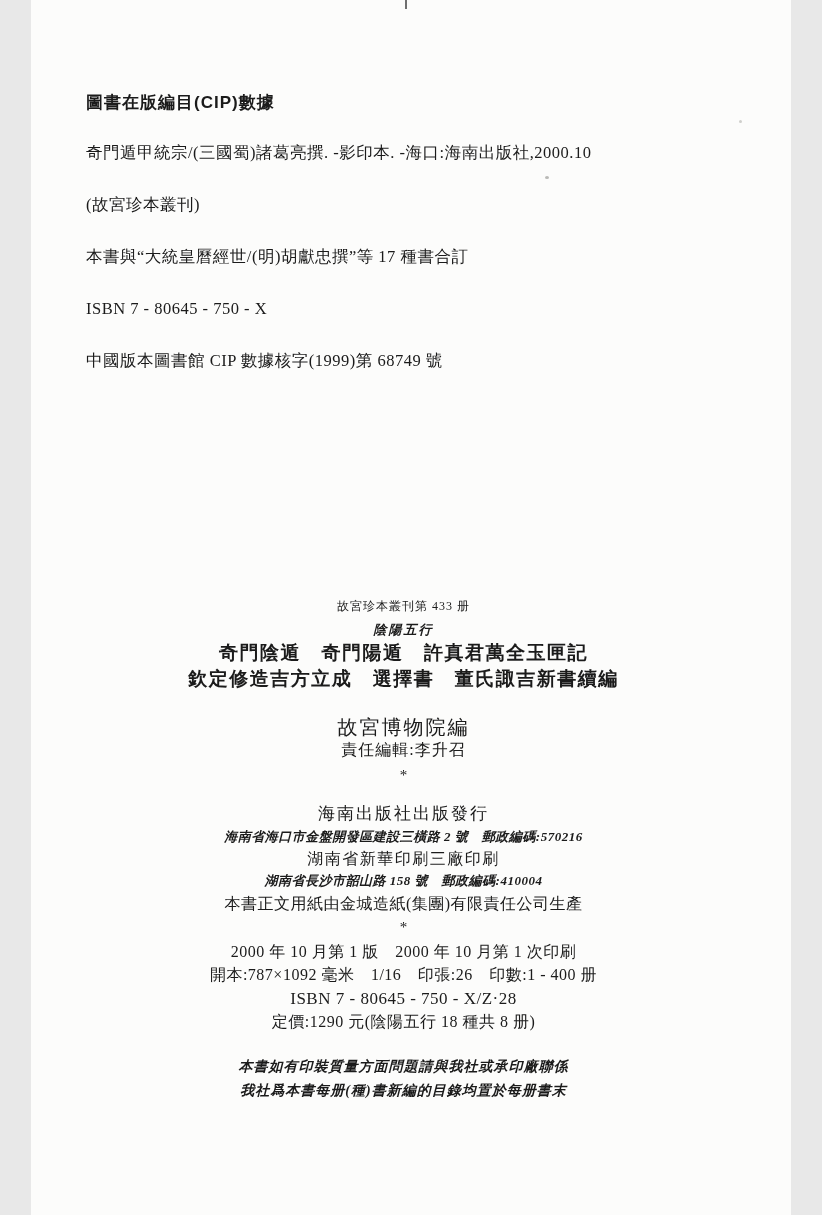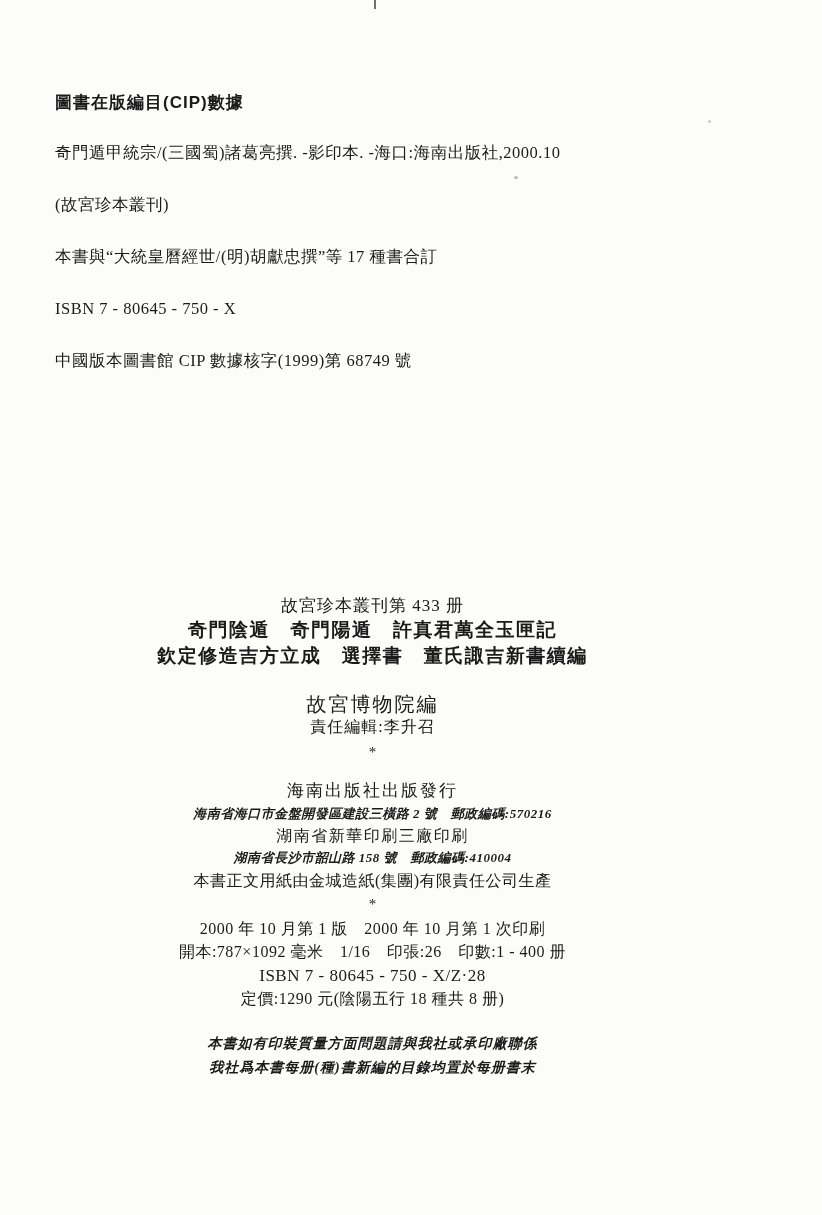--- a/index.html
+++ b/index.html
@@ -2,21 +2,21 @@
 <html><head>
 <meta charset="utf-8">
 <style>
   html, body {
     margin: 0;
     padding: 0;
     background: #e8e8e8;
   }
   .page {
     position: relative;
-    width: 822px;
+    width: 760px;
     height: 1215px;
     margin: 0 auto;
     background: #fcfcfb;
     overflow: hidden;
     color: #1b1b1b;
     font-family: "Liberation Serif", "DejaVu Serif", serif;
   }
 
   
   .tick-top {
@@ -64,21 +64,21 @@
   }
 
   
   .colophon {
     position: absolute;
     left: 0;
     top: 595px;
     width: 745px;
     text-align: center;
   }
-  .series   { font-size: 17px;  line-height: 22px; letter-spacing: 1px; }
+  .series   { font-size: 12px;  line-height: 22px; letter-spacing: 1px; }
   .category { font-size: 13px;  line-height: 20px; margin-top: 3px;
               font-style: italic; font-weight: 600; letter-spacing: 2px; }
   .title-line {
     font-family: "Liberation Sans", "DejaVu Sans", sans-serif;
     font-weight: 700;
     font-size: 19px;
     line-height: 26px;
     letter-spacing: 1.5px;
     white-space: nowrap;
   }
@@ -110,20 +110,21 @@
     <div class="cip-heading">圖書在版編目(CIP)數據</div>
     <div class="cip-line">奇門遁甲統宗/(三國蜀)諸葛亮撰. -影印本. -海口:海南出版社,2000.10</div>
     <div class="cip-line">(故宮珍本叢刊)</div>
     <div class="cip-line">本書與“大統皇曆經世/(明)胡獻忠撰”等 17 種書合訂</div>
     <div class="cip-line">ISBN 7 - 80645 - 750 - X</div>
     <div class="cip-line">中國版本圖書館 CIP 數據核字(1999)第 68749 號</div>
   </div>
 
   <div class="colophon">
     <div class="series">故宮珍本叢刊第 433 册</div>
+    <div class="category">陰陽五行</div>
     <div class="title-line">奇門陰遁　奇門陽遁　許真君萬全玉匣記</div>
     <div class="title-line">欽定修造吉方立成　選擇書　董氏諏吉新書續編</div>
     <div class="compiler">故宮博物院編</div>
     <div class="editor">責任編輯:李升召</div>
     <div class="star">*</div>
     <div class="publisher">海南出版社出版發行</div>
     <div class="addr">海南省海口市金盤開發區建設三橫路 2 號　郵政編碼:570216</div>
     <div class="printer">湖南省新華印刷三廠印刷</div>
     <div class="addr">湖南省長沙市韶山路 158 號　郵政編碼:410004</div>
     <div class="paper">本書正文用紙由金城造紙(集團)有限責任公司生產</div>

